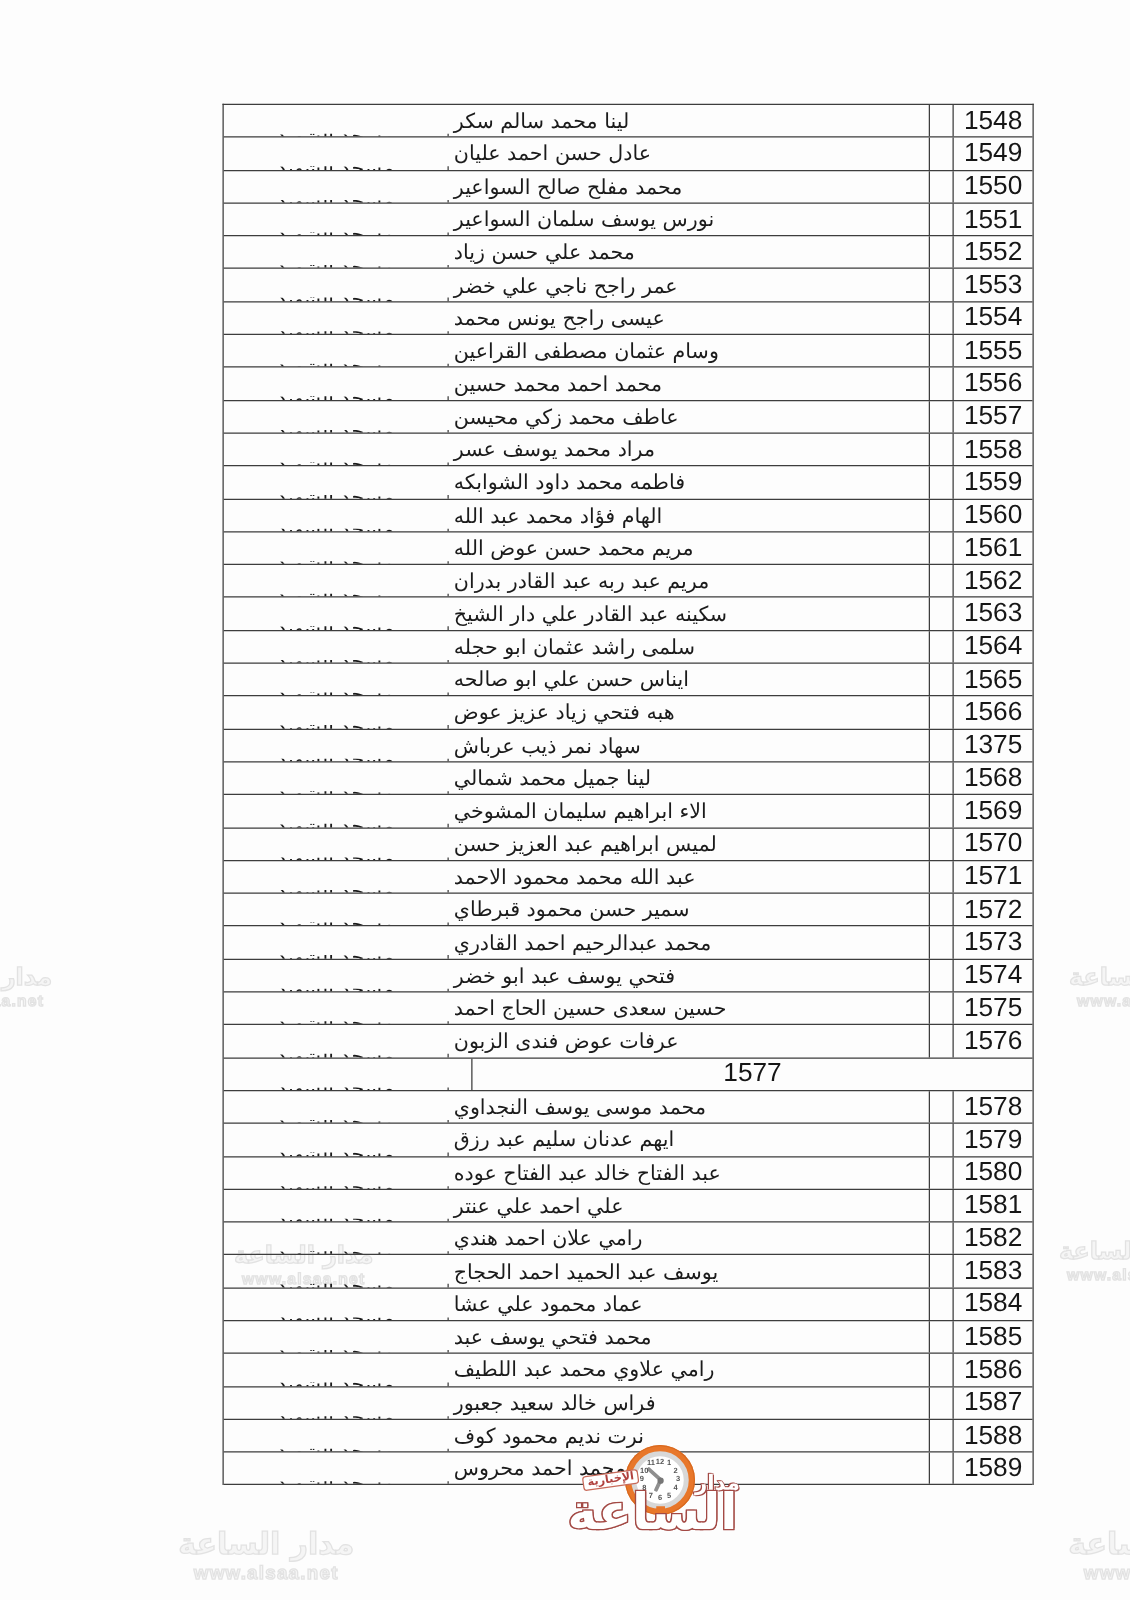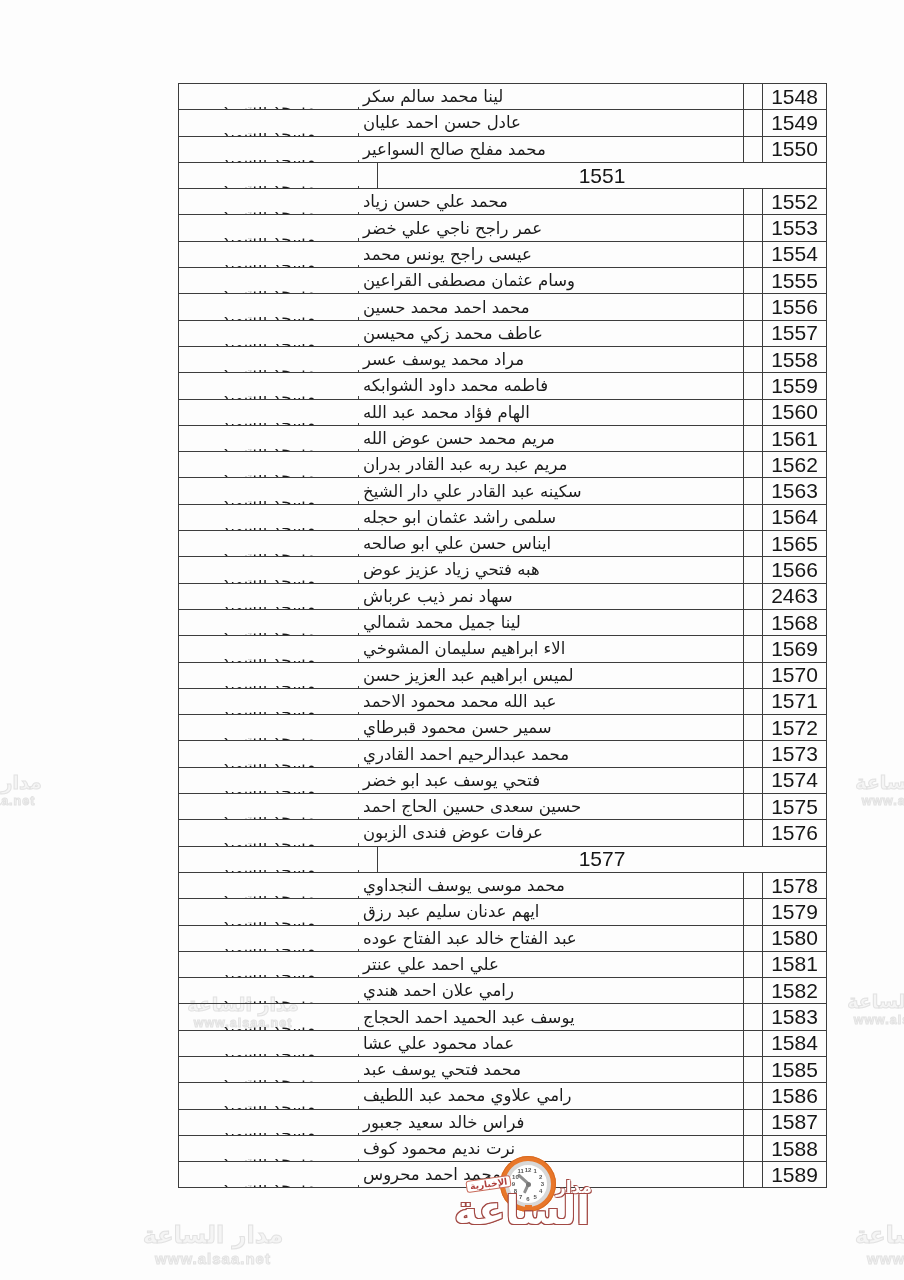--- a/index.html
+++ b/index.html
@@ -124,20 +124,21 @@
     <div class="cell cell-id">1549</div>
   </div>
       <div class="row">
     <div class="cell cell-mosque">مسجد الشهيد</div>
     <div class="cell cell-name">محمد مفلح صالح السواعير</div>
     <div class="cell cell-spacer"></div>
     <div class="cell cell-id">1550</div>
   </div>
       <div class="row">
     <div class="cell cell-mosque">مسجد الشهيد</div>
+    <div class="cell cell-name">نورس يوسف سلمان السواعير</div>
     <div class="cell cell-spacer"></div>
     <div class="cell cell-id">1551</div>
   </div>
       <div class="row">
     <div class="cell cell-mosque">مسجد الشهيد</div>
     <div class="cell cell-name">محمد علي حسن زياد</div>
     <div class="cell cell-spacer"></div>
     <div class="cell cell-id">1552</div>
   </div>
       <div class="row">
@@ -221,21 +222,21 @@
       <div class="row">
     <div class="cell cell-mosque">مسجد الشهيد</div>
     <div class="cell cell-name">هبه فتحي زياد عزيز عوض</div>
     <div class="cell cell-spacer"></div>
     <div class="cell cell-id">1566</div>
   </div>
       <div class="row">
     <div class="cell cell-mosque">مسجد الشهيد</div>
     <div class="cell cell-name">سهاد نمر ذيب عرباش</div>
     <div class="cell cell-spacer"></div>
-    <div class="cell cell-id">2463</div>
+    <div class="cell cell-id">1375</div>
   </div>
       <div class="row">
     <div class="cell cell-mosque">مسجد الشهيد</div>
     <div class="cell cell-name">لينا جميل محمد شمالي</div>
     <div class="cell cell-spacer"></div>
     <div class="cell cell-id">1568</div>
   </div>
       <div class="row">
     <div class="cell cell-mosque">مسجد الشهيد</div>
     <div class="cell cell-name">الاء ابراهيم سليمان المشوخي</div>

